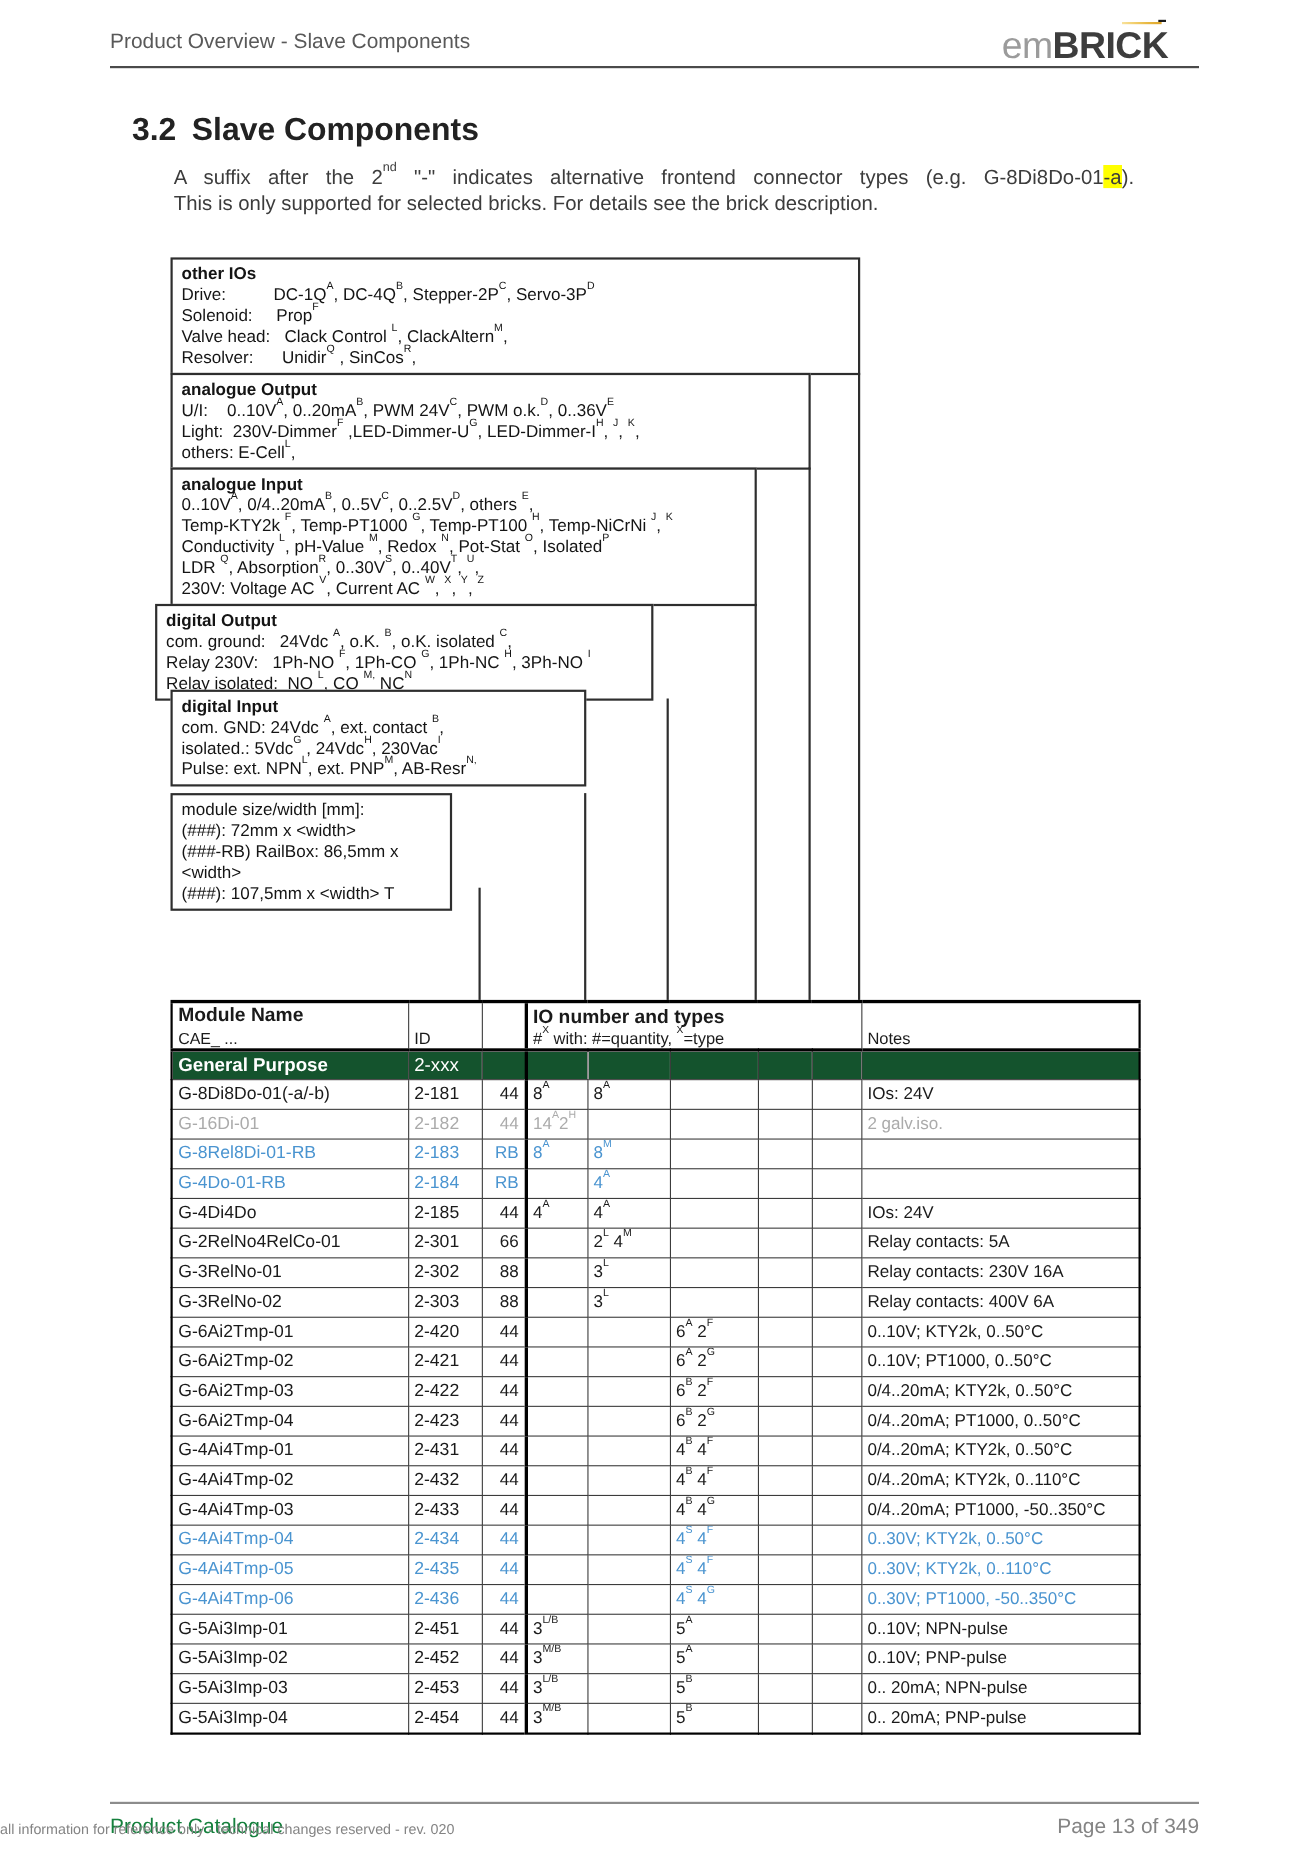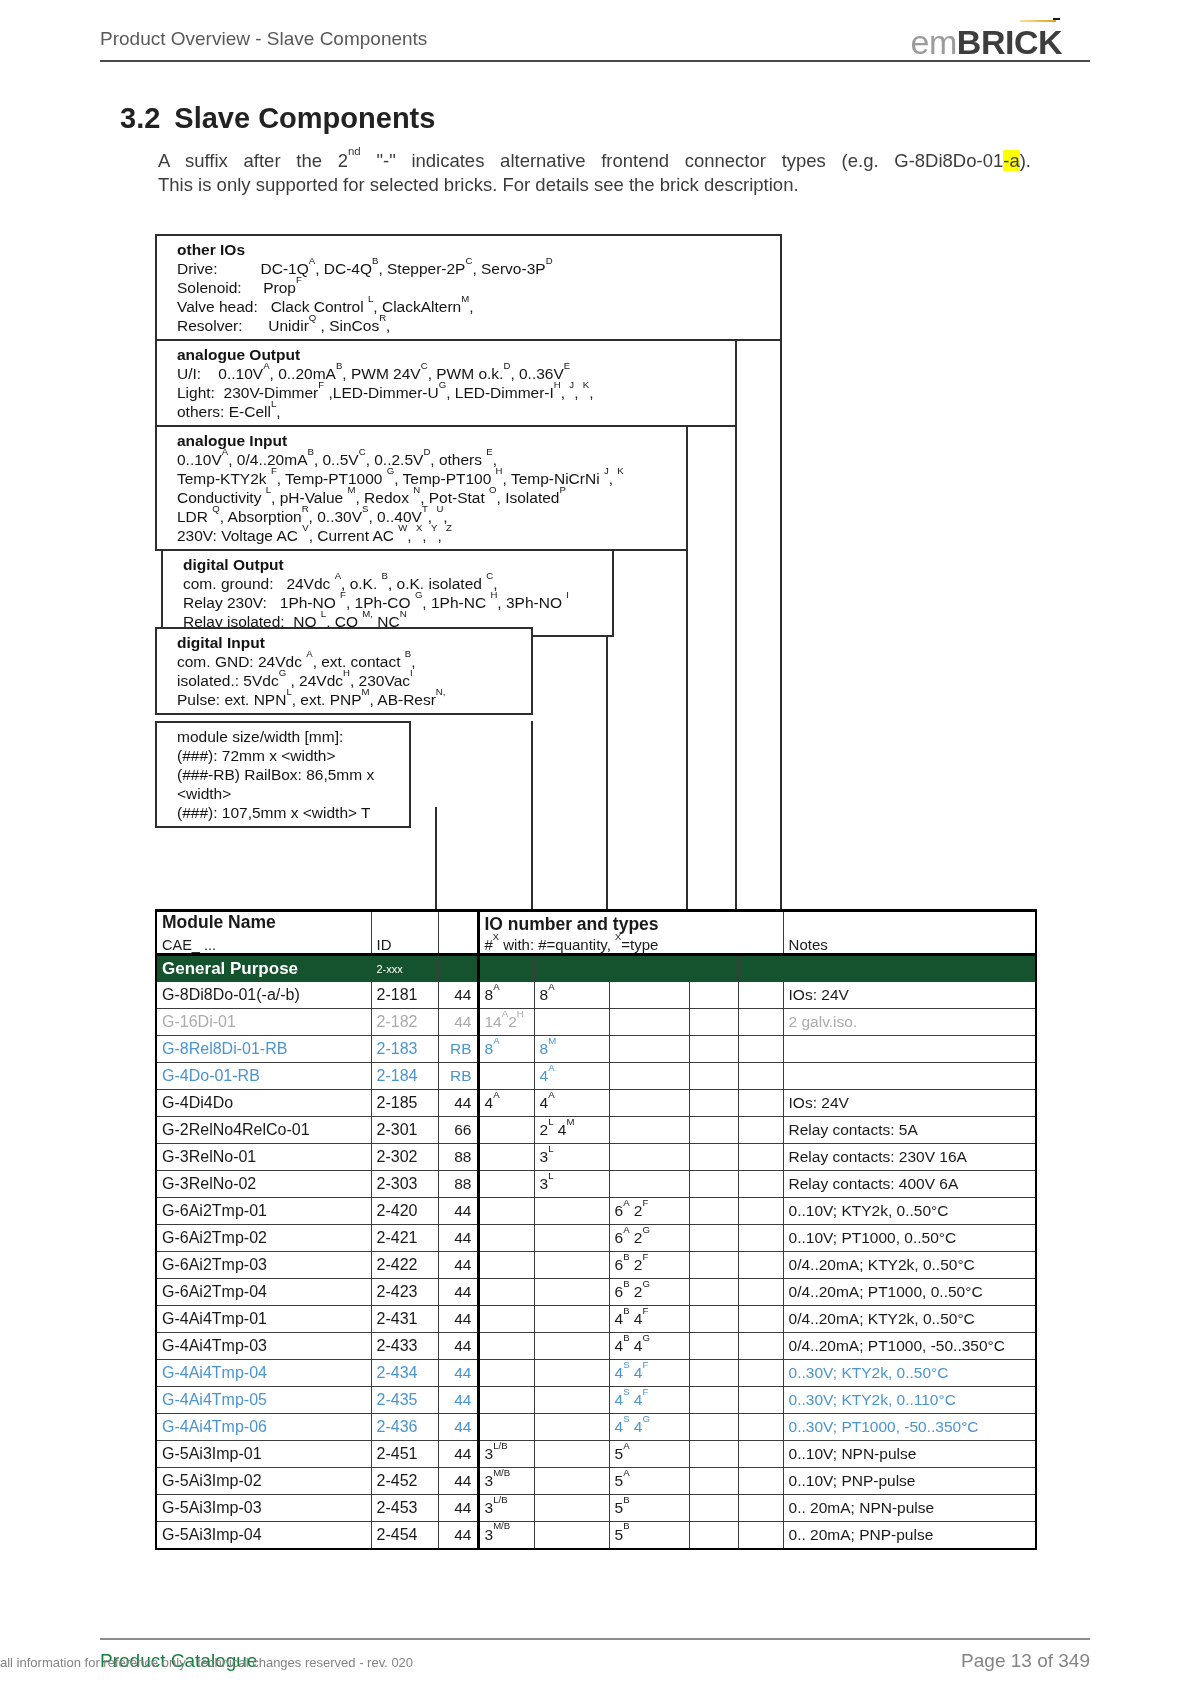--- a/index.html
+++ b/index.html
@@ -17,21 +17,21 @@
   .logo-brick{color:#3d3d3d;font-weight:bold;}
 
   
   .h2{position:absolute;left:120px;top:102px;font-size:29px;font-weight:bold;color:#222;}
   .h2 .num{margin-right:14px;}
   .intro{position:absolute;left:158px;top:149px;width:873px;font-size:18.5px;line-height:23.5px;color:#3c3c3c;}
   .intro .l1{text-align:justify;text-align-last:justify;}
   .intro .hl{background:#ffff00;}
 
   
-  .callout{position:absolute;background:#fff;border:2px solid #2e2e2e;padding:4px 20px;
+  .callout{position:absolute;background:#fff;border:2px solid #2e2e2e;padding:4px 8px;
            font-size:15.5px;line-height:19px;color:#141414;box-sizing:border-box;}
   .callout-title{line-height:19px;}
   .t-bold{font-weight:bold;}
   .cl{white-space:pre-wrap;}
   sup{font-size:62%;line-height:0;position:relative;top:-0.45em;}
   .connector{position:absolute;width:2px;background:#2e2e2e;}
 
   
   table.mods{position:absolute;left:155px;top:909px;width:880px;border-collapse:collapse;
              table-layout:fixed;font-size:15.5px;}
@@ -41,21 +41,21 @@
   thead th{border-top:3px solid #000 !important;border-bottom:3px solid #000 !important;
            background:#fff;text-align:left;vertical-align:bottom;padding-bottom:3px;}
   th.h-module .big,th.h-io .big{font-size:17.5px;font-weight:bold;}
   th.h-module .sub{font-size:14.5px;font-weight:normal;margin-top:4px;}
   th.h-io .sub{font-size:15px;font-weight:normal;margin-top:1px;}
   th.h-id,th.h-notes{font-weight:normal;font-size:15px;}
   .thick-l{border-left:3px solid #000 !important;}
   tr.gp{background:#14532d;color:#fff;}
   tr.gp td{height:27px;}
   tr.gp .gp-label{font-weight:bold;font-size:17px;}
-  tr.gp .gp-id{font-size:11px;}
+  tr.gp .gp-id{font-size:17px;}
   tbody td{height:27px;vertical-align:middle;}
   .td-name{font-size:16px;}
   .td-id{font-size:16px;}
   .td-size{text-align:right;}
   .row-muted{color:#ababab;}
   .row-accent{color:#4a94d0;}
 
   
   .foot-rule{position:absolute;left:100px;top:1638px;width:990px;height:2px;background:#8c8c8c;}
   .foot-left{position:absolute;left:100px;top:1650px;font-size:19px;color:#15803d;}
@@ -104,21 +104,21 @@
   <div class="callout" style="left:155px;top:425px;width:533px;">
     <div class="callout-title t-bold">analogue Input</div>
       <div class="callout-body">
         <div class="cl">0..10V<sup>A</sup>, 0/4..20mA<sup>B</sup>, 0..5V<sup>C</sup>, 0..2.5V<sup>D</sup>, others <sup>E</sup>,</div>
         <div class="cl">Temp-KTY2k <sup>F</sup>, Temp-PT1000 <sup>G</sup>, Temp-PT100 <sup>H</sup>, Temp-NiCrNi <sup>J</sup>, <sup>K</sup></div>
         <div class="cl">Conductivity <sup>L</sup>, pH-Value <sup>M</sup>, Redox <sup>N</sup>, Pot-Stat <sup>O</sup>, Isolated<sup>P</sup></div>
         <div class="cl">LDR <sup>Q</sup>, Absorption<sup>R</sup>, 0..30V<sup>S</sup>, 0..40V<sup>T</sup>, <sup>U</sup>,</div>
         <div class="cl">230V: Voltage AC <sup>V</sup>, Current AC <sup>W</sup>, <sup>X</sup>, <sup>Y</sup>, <sup>Z</sup></div>
       </div>
   </div>
-  <div class="callout" style="left:161px;top:549px;width:453px;">
+  <div class="callout" style="left:141px;top:549px;width:453px;">
     <div class="callout-title t-bold">digital Output</div>
       <div class="callout-body">
         <div class="cl">com. ground:   24Vdc <sup>A</sup>, o.K. <sup>B</sup>, o.K. isolated <sup>C</sup>,</div>
         <div class="cl">Relay 230V:   1Ph-NO <sup>F</sup>, 1Ph-CO <sup>G</sup>, 1Ph-NC <sup>H</sup>, 3Ph-NO <sup>I</sup></div>
         <div class="cl">Relay isolated:  NO <sup>L</sup>, CO <sup>M,</sup> NC<sup>N</sup></div>
       </div>
   </div>
   <div class="callout" style="left:155px;top:627px;width:378px;">
     <div class="callout-title t-bold">digital Input</div>
       <div class="callout-body">
@@ -319,20 +319,31 @@
           <td class="td-id">2-431</td>
           <td class="td-size">44</td>
           <td class="td-io thick-l"></td>
           <td class="td-io"></td>
           <td class="td-io">4<sup>B</sup> 4<sup>F</sup></td>
           <td class="td-io"></td>
           <td class="td-io"></td>
           <td class="td-notes">0/4..20mA; KTY2k, 0..50°C</td>
         </tr>
         <tr class="row-normal">
+          <td class="td-name">G-4Ai4Tmp-02</td>
+          <td class="td-id">2-432</td>
+          <td class="td-size">44</td>
+          <td class="td-io thick-l"></td>
+          <td class="td-io"></td>
+          <td class="td-io">4<sup>B</sup> 4<sup>F</sup></td>
+          <td class="td-io"></td>
+          <td class="td-io"></td>
+          <td class="td-notes">0/4..20mA; KTY2k, 0..110°C</td>
+        </tr>
+        <tr class="row-normal">
           <td class="td-name">G-4Ai4Tmp-03</td>
           <td class="td-id">2-433</td>
           <td class="td-size">44</td>
           <td class="td-io thick-l"></td>
           <td class="td-io"></td>
           <td class="td-io">4<sup>B</sup> 4<sup>G</sup></td>
           <td class="td-io"></td>
           <td class="td-io"></td>
           <td class="td-notes">0/4..20mA; PT1000, -50..350°C</td>
         </tr>

